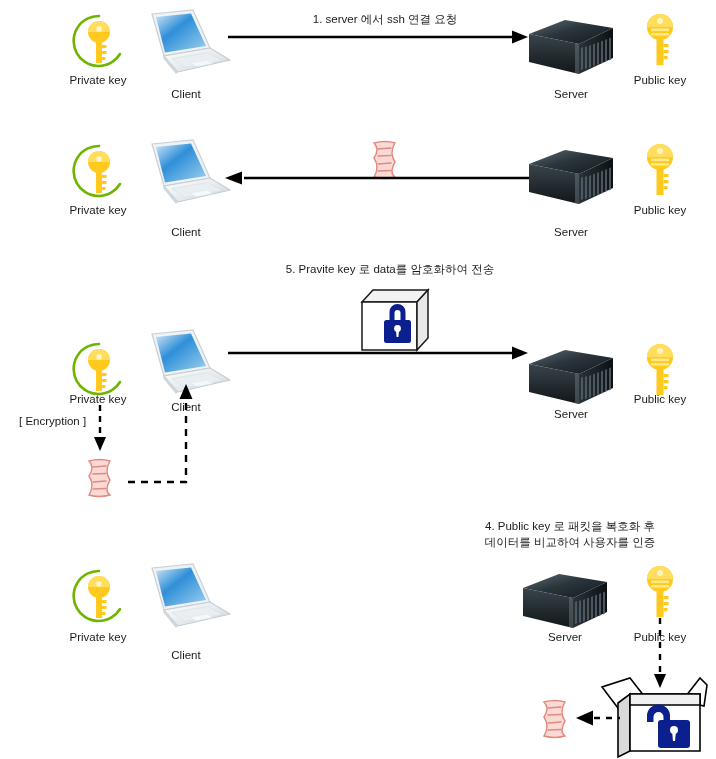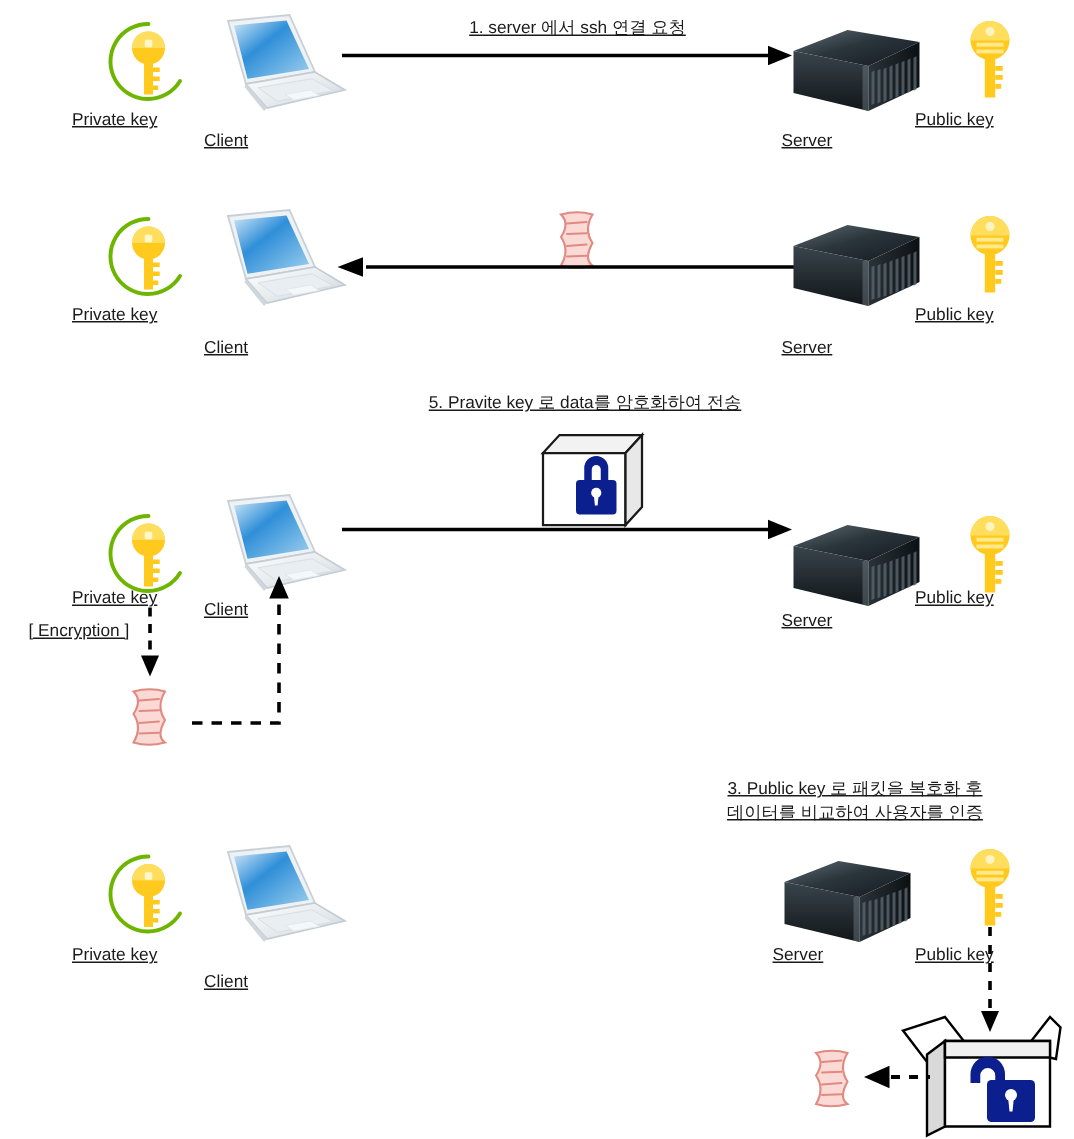--- a/index.html
+++ b/index.html
@@ -10,26 +10,26 @@
   body {
     font-family: "Liberation Sans", sans-serif;
   }
   #canvas {
     position: relative;
     width: 716px;
     height: 759px;
     background: #ffffff;
     overflow: hidden;
   }
-  .abs { position: absolute; text-decoration: underline; }
+  .abs { position: absolute; }
 
   .label {
     font-size: 11.5px;
     color: #1a1a1a;
-    text-align: left;
+    text-align: center;
     white-space: nowrap;
     line-height: 14px;
   }
   .step-text {
     font-size: 11.5px;
     color: #1a1a1a;
     text-align: center;
     white-space: pre-line;
     line-height: 16px;
   }
@@ -384,21 +384,21 @@
     </svg>
   </div>
 
   <div class="abs" style="left:128px; top:380px;">
     <svg width="80" height="110" viewBox="0 0 80 110">
       <path d="M0 102 L58 102 L58 18" fill="none" stroke="#000000" stroke-width="2.4" stroke-dasharray="7,6"></path>
       <path d="M58 4 L51.5 19 L64.5 19 Z" fill="#000000"></path>
     </svg>
   </div>
 
-  <div class="abs step-text" style="left:450px; top:518px; width:240px;">3. Public key 로 패킷을 복호화 후
+  <div class="abs step-text" style="left:450px; top:518px; width:240px;">4. Public key 로 패킷을 복호화 후
 데이터를 비교하여 사용자를 인증</div>
 
   <div class="abs" style="left:68px; top:565px;">
     <svg width="62" height="62" viewBox="0 0 62 62">
       <path d="M31 6 A25 25 0 1 0 52 44" fill="none" stroke="#6EB500" stroke-width="2.6" stroke-linecap="round"></path>
       <path d="M31 11 a11 11 0 0 1 11 11 a11 11 0 0 1 -11 11 a11 11 0 0 1 -11 -11 a11 11 0 0 1 11 -11 z" fill="#FFC91E"></path>
       <path d="M20 22 a11 11 0 0 1 22 0 z" fill="#FFDE5E"></path>
       <rect x="28.5" y="16.5" width="5" height="5" rx="1" fill="#FFF7CC"></rect>
       <rect x="28" y="31" width="6" height="22" fill="#FFC91E"></rect>
       <rect x="34" y="35" width="4.5" height="3" fill="#FFC91E"></rect>

